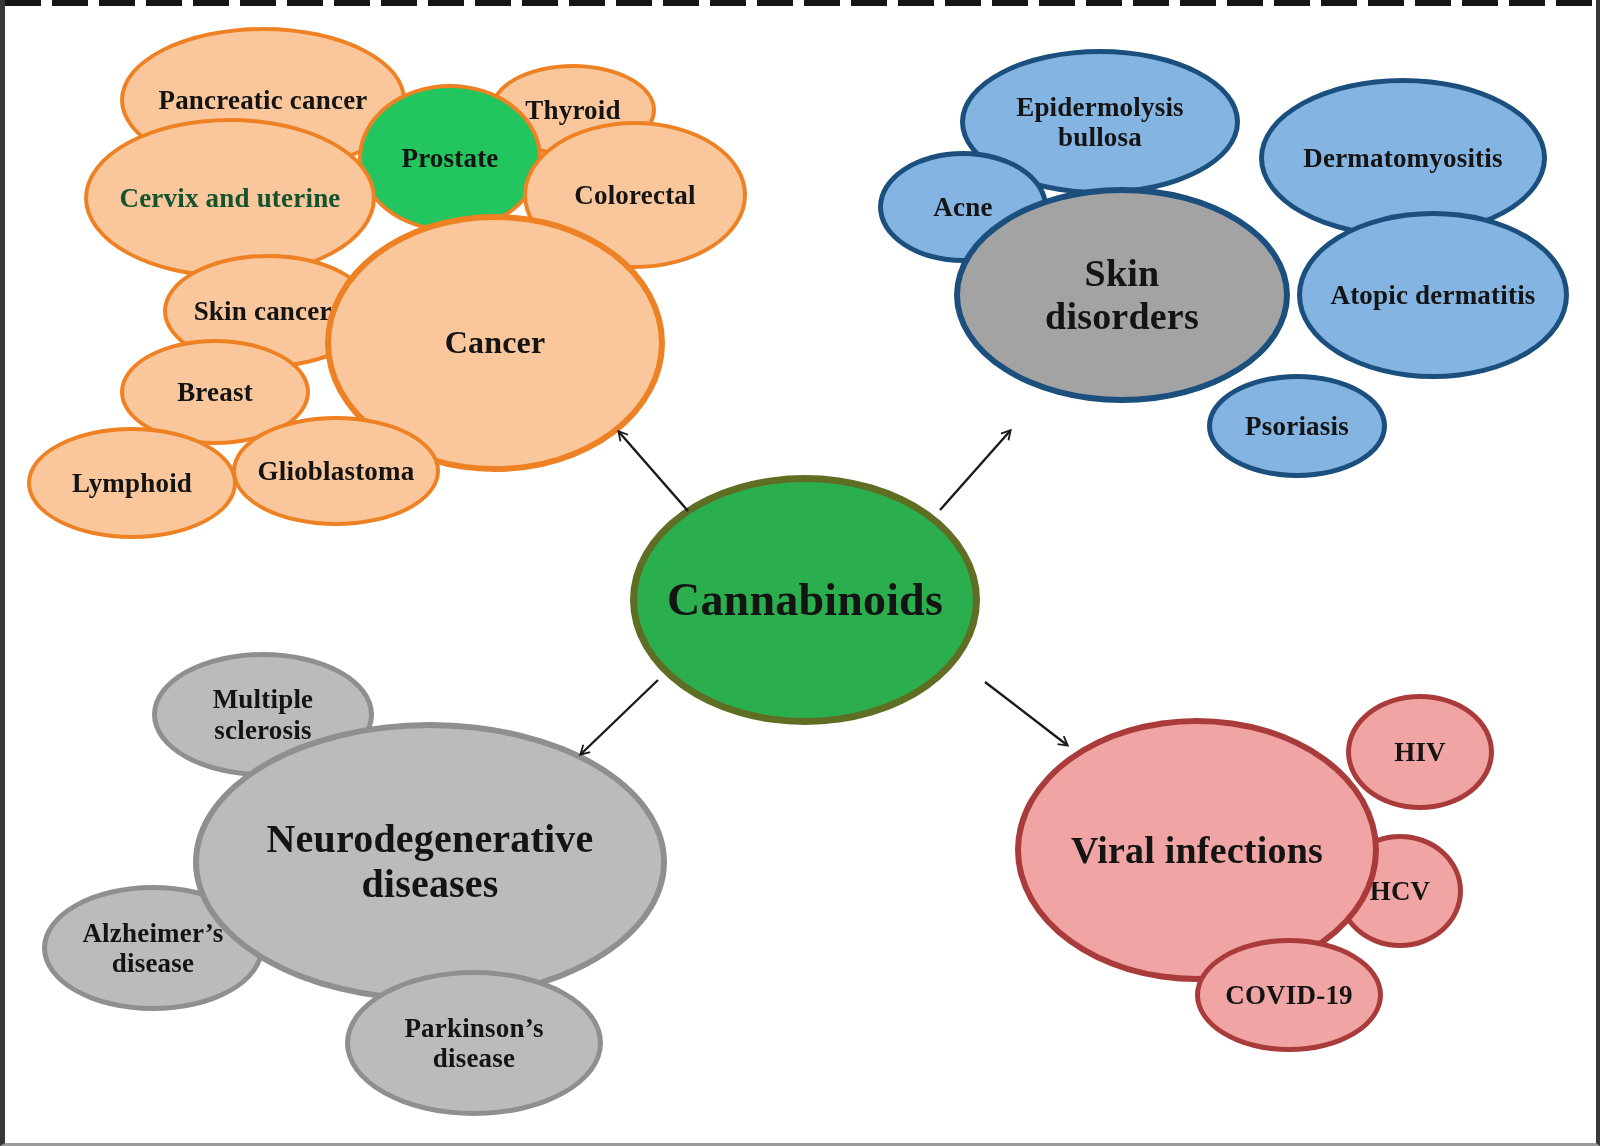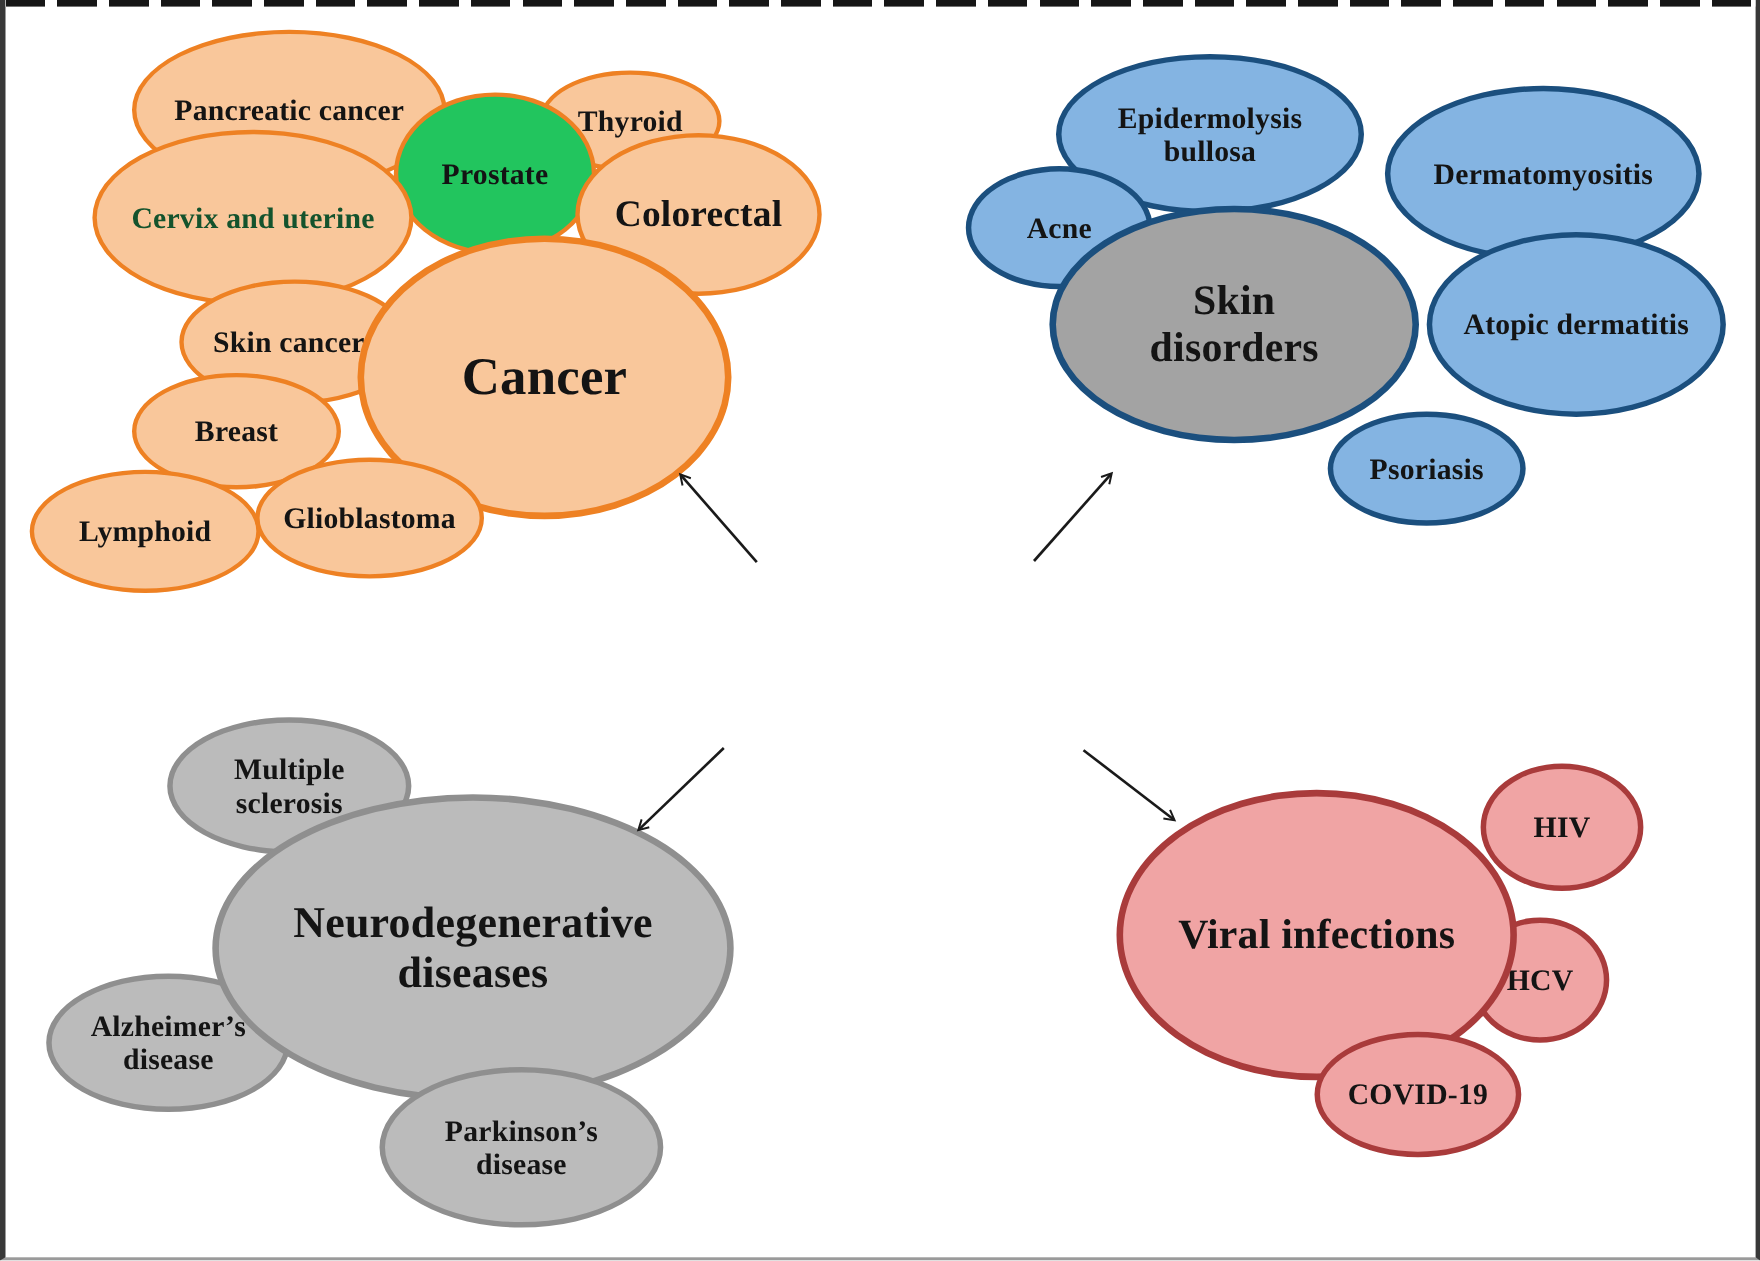--- a/index.html
+++ b/index.html
@@ -42,37 +42,38 @@
 <body>
 
 <div class="frame">
   <div class="top-dash"></div>
 
   <div>
     <div class="node cl-cancer" style="left: 115px; top: 27px; width: 286px; height: 146px; font-size: 27px; background: rgb(249, 199, 155); border-color: rgb(238, 129, 35); color: rgb(20, 20, 20);">Pancreatic cancer</div>
     <div class="node cl-cancer" style="left: 485px; top: 64px; width: 166px; height: 92px; font-size: 27px; background: rgb(249, 199, 155); border-color: rgb(238, 129, 35); color: rgb(20, 20, 20);">Thyroid</div>
     <div class="node cl-cancer" style="left: 353px; top: 84px; width: 184px; height: 148px; font-size: 27px; background: #22c55e; border-color: rgb(238, 129, 35); color: rgb(20, 20, 20);">Prostate</div>
     <div class="node cl-cancer" style="left: 79px; top: 118px; width: 292px; height: 160px; font-size: 27px; background: rgb(249, 199, 155); border-color: rgb(238, 129, 35); color: #14532d;">Cervix and uterine</div>
-    <div class="node cl-cancer" style="left: 518px; top: 121px; width: 224px; height: 148px; font-size: 34px; background: rgb(249, 199, 155); border-color: rgb(238, 129, 35); color: rgb(20, 20, 20);">Colorectal</div>
+    <div class="node cl-cancer" style="left: 518px; top: 121px; width: 224px; height: 148px; font-size: 27px; background: rgb(249, 199, 155); border-color: rgb(238, 129, 35); color: rgb(20, 20, 20);">Colorectal</div>
     <div class="node cl-cancer" style="left: 158px; top: 254px; width: 210px; height: 114px; font-size: 27px; background: rgb(249, 199, 155); border-color: rgb(238, 129, 35); color: rgb(20, 20, 20);">Skin cancers</div>
     <div class="node cl-cancer" style="left: 115px; top: 339px; width: 190px; height: 106px; font-size: 27px; background: rgb(249, 199, 155); border-color: rgb(238, 129, 35); color: rgb(20, 20, 20);">Breast</div>
-    <div class="node cl-cancer main" style="left: 320px; top: 214px; width: 340px; height: 258px; font-size: 48px; background: rgb(249, 199, 155); border-color: rgb(238, 129, 35); color: rgb(20, 20, 20);">Cancer</div>
+    <div class="node cl-cancer main" style="left: 320px; top: 214px; width: 340px; height: 258px; font-size: 32px; background: rgb(249, 199, 155); border-color: rgb(238, 129, 35); color: rgb(20, 20, 20);">Cancer</div>
     <div class="node cl-cancer" style="left: 22px; top: 427px; width: 210px; height: 112px; font-size: 27px; background: rgb(249, 199, 155); border-color: rgb(238, 129, 35); color: rgb(20, 20, 20);">Lymphoid</div>
     <div class="node cl-cancer" style="left: 227px; top: 416px; width: 208px; height: 110px; font-size: 27px; background: rgb(249, 199, 155); border-color: rgb(238, 129, 35); color: rgb(20, 20, 20);">Glioblastoma</div>
   </div>
 
   <div>
     <div class="node cl-skin" style="left: 955px; top: 49px; width: 280px; height: 146px; font-size: 27px; padding: 0px 34px; background: rgb(132, 180, 226); border-color: rgb(27, 79, 126); color: rgb(20, 20, 20);">Epidermolysis bullosa</div>
     <div class="node cl-skin" style="left: 1254px; top: 78px; width: 288px; height: 160px; font-size: 27px; background: rgb(132, 180, 226); border-color: rgb(27, 79, 126); color: rgb(20, 20, 20);">Dermatomyositis</div>
     <div class="node cl-skin" style="left: 873px; top: 151px; width: 170px; height: 112px; font-size: 27px; background: rgb(132, 180, 226); border-color: rgb(27, 79, 126); color: rgb(20, 20, 20);">Acne</div>
     <div class="node cl-skin" style="left: 1292px; top: 211px; width: 272px; height: 168px; font-size: 27px; padding: 0px 14px; background: rgb(132, 180, 226); border-color: rgb(27, 79, 126); color: rgb(20, 20, 20);">Atopic dermatitis</div>
     <div class="node cl-skin main" style="left: 949px; top: 187px; width: 336px; height: 216px; font-size: 38px; padding: 0px 46px; background: #a3a3a3; border-color: rgb(27, 79, 126); color: rgb(20, 20, 20);">Skin disorders</div>
     <div class="node cl-skin" style="left: 1202px; top: 374px; width: 180px; height: 104px; font-size: 27px; background: rgb(132, 180, 226); border-color: rgb(27, 79, 126); color: rgb(20, 20, 20);">Psoriasis</div>
   </div>
 
+  <div class="node center-node" style="left: 625px; top: 475px; width: 350px; height: 250px; font-size: 46px; background: rgb(43, 174, 78); border-color: rgb(94, 110, 34); color: rgb(20, 20, 20);">Cannabinoids</div>
 
   <div>
     <div class="node cl-neuro" style="left: 147px; top: 652px; width: 222px; height: 125px; font-size: 27px; padding: 0px 30px; background: rgb(187, 187, 187); border-color: rgb(143, 143, 143); color: rgb(20, 20, 20);">Multiple sclerosis</div>
     <div class="node cl-neuro" style="left: 37px; top: 885px; width: 222px; height: 126px; font-size: 27px; padding: 0px 30px; background: rgb(187, 187, 187); border-color: rgb(143, 143, 143); color: rgb(20, 20, 20);">Alzheimer’s disease</div>
     <div class="node cl-neuro main" style="left: 188px; top: 722px; width: 474px; height: 280px; font-size: 40px; padding: 0px 20px; background: rgb(187, 187, 187); border-color: rgb(143, 143, 143); color: rgb(20, 20, 20);">Neurodegenerative diseases</div>
     <div class="node cl-neuro" style="left: 340px; top: 970px; width: 258px; height: 146px; font-size: 27px; padding: 0px 34px; background: rgb(187, 187, 187); border-color: rgb(143, 143, 143); color: rgb(20, 20, 20);">Parkinson’s disease</div>
   </div>
 
   <div>
     <div class="node cl-viral" style="left: 1341px; top: 694px; width: 148px; height: 116px; font-size: 27px; background: rgb(240, 164, 164); border-color: rgb(169, 59, 59); color: rgb(20, 20, 20);">HIV</div>

